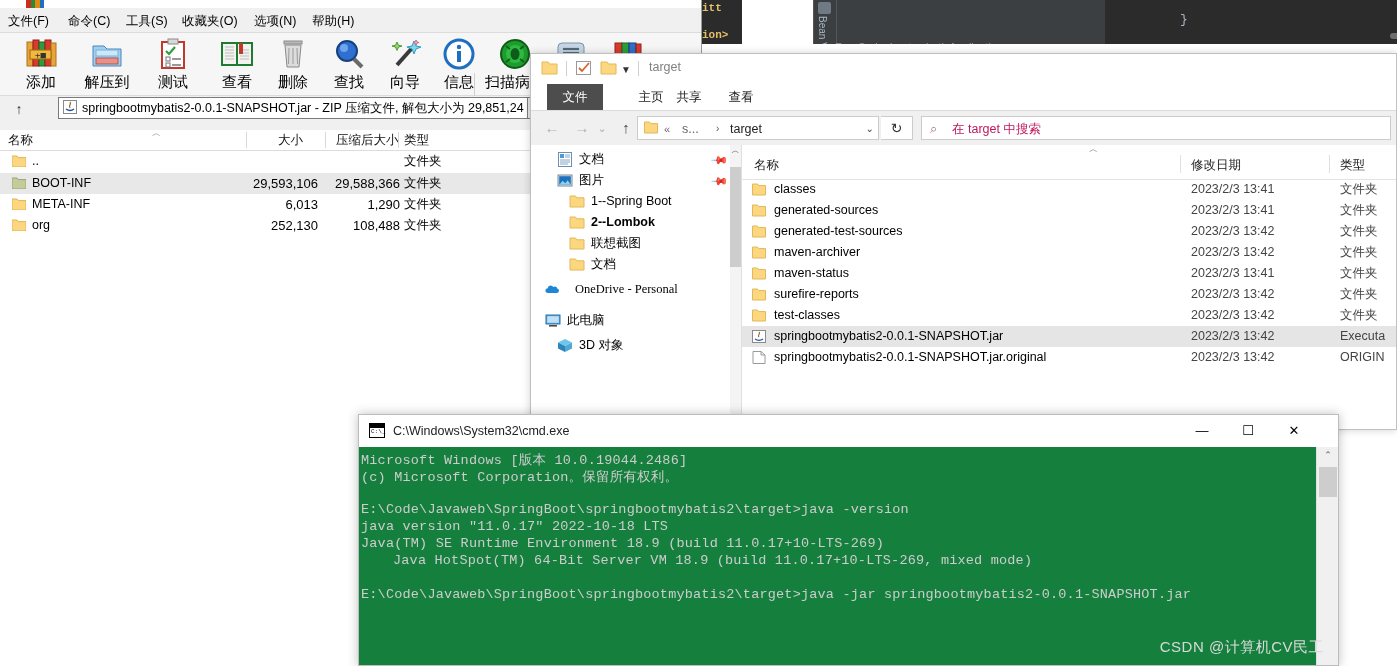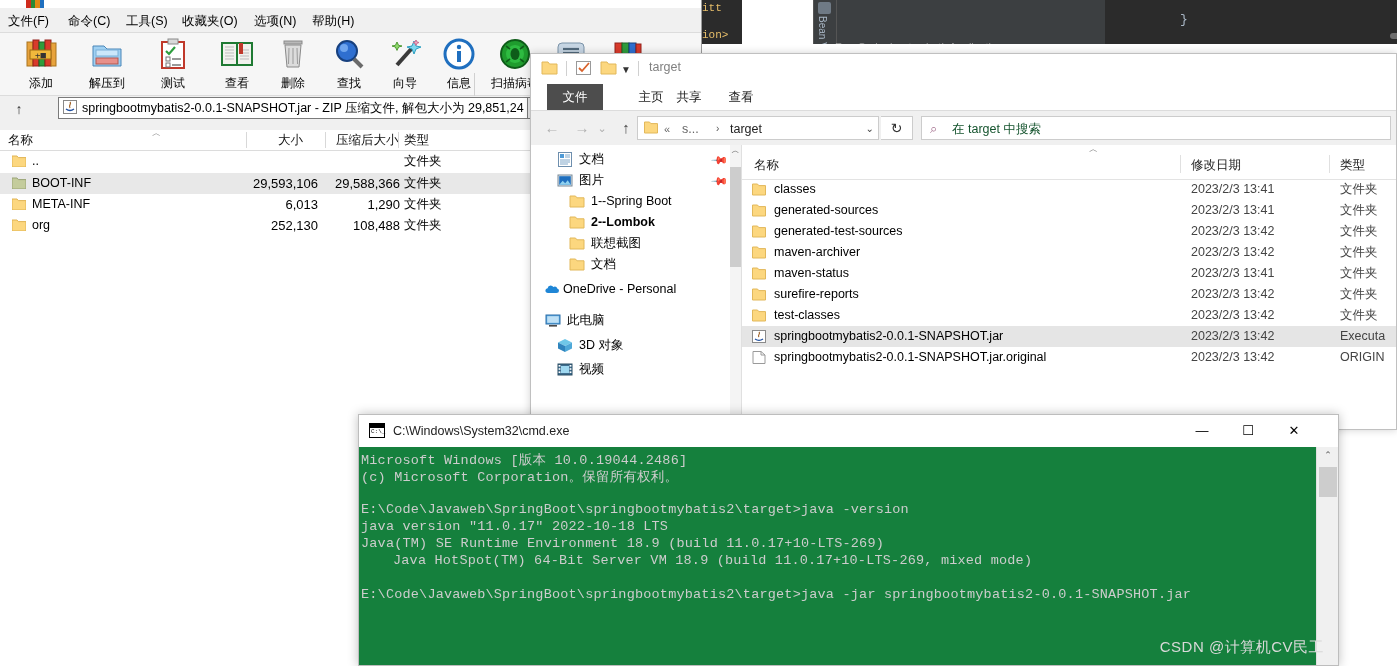--- a/index.html
+++ b/index.html
@@ -4,42 +4,42 @@
 <style>
   html,body{margin:0;padding:0;}
   body{
     width:1397px;height:666px;position:relative;overflow:hidden;
     font-family:"Liberation Sans","DejaVu Sans",sans-serif;
     background:#ffffff;
   }
   
   #ide-bg{position:absolute;left:700px;top:0;width:697px;height:44px;background:#3c3f41;overflow:hidden;}
   .ide-xml{position:absolute;left:0;top:0;width:42px;height:44px;background:#2b2b2b;color:#e8bf6a;font-size:11px;font-family:"Liberation Mono","DejaVu Sans Mono",monospace;}
-  .ide-xml span{display:block;padding-left:2px;}
+  .ide-xml span{display:block;padding-left:2px;font-weight:bold;}
   .ide-beanval{position:absolute;left:113px;top:0;width:22px;height:44px;background:#3c3f41;border-left:1px solid #555;border-right:1px solid #555;}
   .ide-beanval-t{position:absolute;left:3px;top:6px;color:#a9b7c6;font-size:10px;writing-mode:vertical-rl;white-space:nowrap;}
   .ide-proj{position:absolute;left:135px;top:0;width:270px;height:44px;background:#3c3f41;}
   .ide-row{position:absolute;color:#bbbbbb;font-size:12px;white-space:nowrap;}
   .ide-folder-ic{display:inline-block;width:11px;height:9px;background:#7a8a99;border-radius:1px;vertical-align:middle;margin-right:5px;}
   .ide-prop-ic{display:inline-block;width:11px;height:11px;background:#6a8759;border-radius:50% 50% 50% 2px;vertical-align:middle;margin-right:5px;}
   .ide-hscroll{position:absolute;left:150px;top:33px;width:130px;height:6px;background:#6e6e6e;border-radius:3px;}
   .ide-hscroll2{position:absolute;left:690px;top:33px;width:160px;height:6px;background:#6e6e6e;border-radius:3px;}
   .ide-editor{position:absolute;left:405px;top:0;width:292px;height:44px;background:#2b2b2b;}
   .ide-code{position:absolute;left:480px;color:#a9b7c6;font-size:13px;font-family:"Liberation Mono",monospace;}
   .ide-bottomrow{position:absolute;left:135px;top:41px;width:270px;height:4px;color:#9a9a9a;font-size:11px;overflow:hidden;white-space:nowrap;}
 
   
   #winrar{position:absolute;left:0;top:0;width:701px;height:666px;background:#f0f0f0;border-right:1px solid #9a9a9a;overflow:hidden;}
   #winrar-titlebar{position:absolute;left:0;top:0;width:701px;height:8px;background:#ffffff;overflow:hidden;}
   .wr-title-ic{position:absolute;left:26px;top:-4px;width:18px;height:12px;}
   .wr-menubar{position:absolute;left:0;top:10px;width:701px;height:22px;background:#f0f0f0;}
   .wr-menu-item{position:absolute;top:0;font-size:12.5px;color:#000;line-height:22px;white-space:nowrap;cursor:default;}
   .wr-toolbar{position:absolute;left:0;top:32px;width:701px;height:62px;background:#f6f6f6;border-top:1px solid #dcdcdc;border-bottom:1px solid #dcdcdc;}
   .wr-tbbtn{position:absolute;top:2px;width:62px;height:58px;text-align:center;cursor:default;}
-  .wr-tbbtn .lbl{position:absolute;left:0;bottom:1px;width:62px;font-size:12px;color:#000;}
+  .wr-tbbtn .lbl{position:absolute;left:0;bottom:1px;width:62px;font-size:15px;color:#000;}
   .wr-tbicon{position:absolute;left:15px;top:3px;width:32px;height:32px;}
   .wr-sep{position:absolute;top:40px;width:1px;height:34px;background:#d0d0d0;}
   .wr-addrbar{position:absolute;left:0;top:96px;width:701px;height:26px;background:#f0f0f0;}
   .wr-up{position:absolute;left:8px;top:2px;width:22px;height:22px;text-align:center;line-height:22px;font-size:14px;color:#333;}
   .wr-addrinput{position:absolute;left:58px;top:1px;width:470px;height:22px;background:#fff;border:1px solid #7a7a7a;box-sizing:border-box;overflow:hidden;white-space:nowrap;}
   .wr-addrinput .jic{display:inline-block;width:14px;height:14px;vertical-align:-2px;margin:0 5px 0 4px;}
   .wr-addrinput span.txt{font-size:12.5px;color:#000;}
   .wr-addr-drop{position:absolute;left:528px;top:1px;width:12px;height:22px;background:#e6e6e6;border:1px solid #7a7a7a;border-left:none;box-sizing:border-box;}
   .wr-listhdr{position:absolute;left:0;top:130px;width:701px;height:20px;background:#fff;border-bottom:1px solid #dcdcdc;}
   .wr-hdr-cell{position:absolute;top:0;height:20px;line-height:20px;font-size:12.5px;color:#111;}
@@ -67,21 +67,21 @@
   .ex-navbtn.en{color:#4a4a4a;}
   .ex-addr{position:absolute;left:106px;top:5px;width:242px;height:24px;background:#fff;border:1px solid #cccccc;box-sizing:border-box;}
   .ex-addr .fic{position:absolute;left:6px;top:4px;width:14px;height:13px;}
   .ex-crumb{position:absolute;top:0;height:24px;line-height:24px;font-size:12.5px;color:#222;}
   .ex-crumb.dim{color:#666;}
   .ex-chev{position:absolute;top:0;height:24px;line-height:24px;font-size:10px;color:#555;}
   .ex-addr-drop{position:absolute;right:4px;top:0;height:24px;line-height:24px;font-size:10px;color:#444;}
   .ex-refresh{position:absolute;left:350px;top:5px;width:32px;height:24px;border:1px solid #ccc;border-left:none;background:#fff;box-sizing:border-box;text-align:center;line-height:22px;font-size:14px;color:#333;}
   .ex-search{position:absolute;left:390px;top:5px;width:470px;height:24px;background:#fff;border:1px solid #cccccc;box-sizing:border-box;}
   .ex-search .sic{position:absolute;left:8px;top:4px;font-size:13px;color:#a06a8a;}
-  .ex-search .sph{position:absolute;left:30px;top:0;height:24px;line-height:24px;font-size:12.5px;color:#14532d;}
+  .ex-search .sph{position:absolute;left:30px;top:0;height:24px;line-height:24px;font-size:12.5px;color:#be185d;}
   .ex-body{position:absolute;left:0;top:91px;width:867px;height:286px;background:#fff;}
   .ex-nav{position:absolute;left:0;top:0;width:210px;height:286px;background:#fff;overflow:hidden;}
   .ex-navitem{position:absolute;left:0;width:210px;height:21px;}
   .ex-navitem .ic{position:absolute;top:3px;width:16px;height:15px;}
   .ex-navitem .lb{position:absolute;top:0;height:21px;line-height:21px;font-size:12.5px;color:#000;white-space:nowrap;}
   .ex-pin{position:absolute;right:14px;top:5px;font-size:11px;color:#9a9a9a;transform:rotate(45deg);}
   .ex-navscroll{position:absolute;left:199px;top:0;width:11px;height:286px;background:#f4f4f4;}
   .ex-navscroll .thumb{position:absolute;left:0;top:22px;width:11px;height:100px;background:#cdcdcd;}
   .ex-navscroll .arr{position:absolute;left:0;width:11px;height:12px;text-align:center;font-size:8px;color:#606060;line-height:12px;}
   .ex-splitter{position:absolute;left:210px;top:0;width:1px;height:286px;background:#e0e0e0;}
@@ -447,52 +447,37 @@
       <div class="ex-navitem" style="top:109px;">
         <svg class="ic" style="left:38px;" viewBox="0 0 16 15">
             <path d="M1 2 h5.5 l1.4 1.8 H15 V13 H1 Z" fill="#fcd77f" stroke="#e2b85b"></path>
           </svg>
         <div class="lb" style="left:60px;">文档</div>
       </div>
       <div class="ex-navitem" style="top:134px;">
         <svg class="ic" style="left:14px;" viewBox="0 0 16 15">
           <path d="M3 11 q-2.6 0 -2.6 -2.4 q0 -2.1 2.2 -2.4 q0.4 -2.6 3 -2.6 q1.9 0 2.8 1.5 q0.7 -0.5 1.5 -0.5 q2 0 2.3 2 q1.8 0.2 1.8 2.1 q0 2.3 -2.6 2.3 Z" fill="#1f86d6"></path>
         </svg>
-        <div class="lb" style="left:32px;">OneDrive - Personal</div>
+        <div class="lb" style="left:44px;font-family:Liberation Serif, serif;">OneDrive - Personal</div>
       </div>
       <div class="ex-navitem" style="top:165px;">
         <svg class="ic" style="left:14px;" viewBox="0 0 16 15">
           <rect x="1" y="2" width="14" height="9" fill="#5aa7e0" stroke="#2d6fa8"></rect>
           <rect x="2.2" y="3.2" width="11.6" height="6.6" fill="#bfe0f5"></rect>
           <rect x="4" y="12" width="8" height="1.6" fill="#4a4a4a"></rect>
         </svg>
         <div class="lb" style="left:36px;">此电脑</div>
       </div>
       <div class="ex-navitem" style="top:190px;">
         <svg class="ic" style="left:26px;" viewBox="0 0 16 15">
           <path d="M8 1 L15 4.5 L8 8 L1 4.5 Z" fill="#6fc7e8"></path>
           <path d="M1 4.5 L8 8 L8 14 L1 10.5 Z" fill="#2f84bd"></path>
           <path d="M15 4.5 L8 8 L8 14 L15 10.5 Z" fill="#4ea8d8"></path>
         </svg>
         <div class="lb" style="left:48px;">3D 对象</div>
-      </div>
-      <div class="ex-navitem" style="top:214px;">
-        <svg class="ic" style="left:26px;" viewBox="0 0 16 15">
-          <rect x="1" y="2" width="14" height="11" fill="#3f6e8f" stroke="#2a4c63"></rect>
-          <rect x="4" y="4" width="8" height="7" fill="#9fd8f0"></rect>
-          <g fill="#fff">
-              <rect x="1.6" y="3" width="1.8" height="1.6"></rect>
-              <rect x="1.6" y="6.2" width="1.8" height="1.6"></rect>
-              <rect x="1.6" y="9.4" width="1.8" height="1.6"></rect>
-              <rect x="12.6" y="3" width="1.8" height="1.6"></rect>
-              <rect x="12.6" y="6.2" width="1.8" height="1.6"></rect>
-              <rect x="12.6" y="9.4" width="1.8" height="1.6"></rect>
-            </g>
-        </svg>
-        <div class="lb" style="left:48px;">视频</div>
       </div>
       <div class="ex-navscroll">
         <div class="arr" style="top:0;">︿</div>
         <div class="thumb"></div>
       </div>
     </div>
     <div class="ex-splitter"></div>
 
     <div class="ex-hdr">
       <div class="ex-hdr-cell" style="left:12px;">名称</div>

